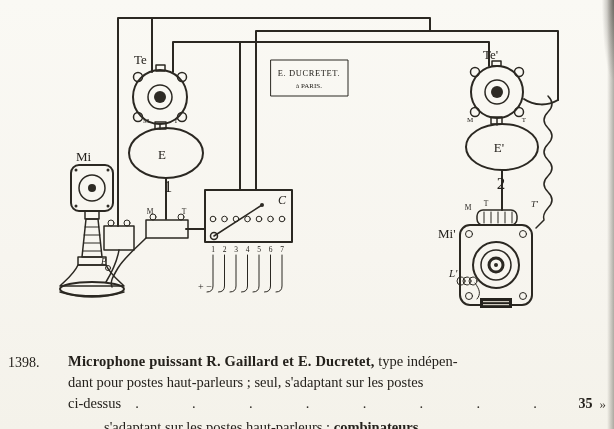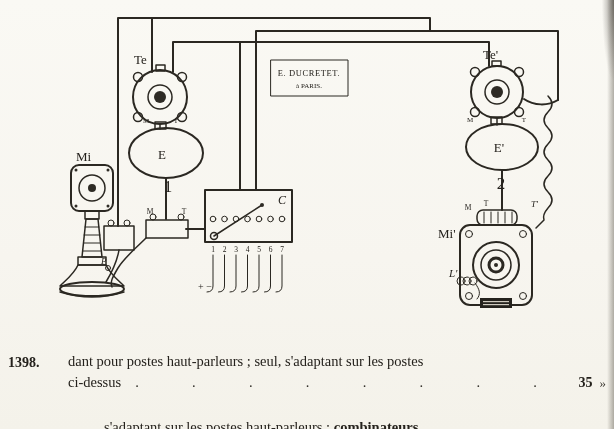--- a/index.html
+++ b/index.html
@@ -27,21 +27,21 @@
   .caption {
     position:absolute; left:0; top:317px; width:614px; text-align:center;
     font-size:13.5px; letter-spacing:.5px; color:#2b2923;
   }
   .caption sup { font-size:9px; }
   .entry {
     position:absolute; left:8px; top:351px; width:598px;
     font-size:14.5px; line-height:21px; color:#24211c;
   }
   .entry .body { padding-left:60px; }
-  .entry .num { position:absolute; left:0; top:1px; font-size:14px;font-weight:bold; }
+  .entry .num { position:absolute; left:0; top:1px; font-size:14px; }
   .entry .l1 b { letter-spacing:.2px; }
   .entry .l3 { display:flex; align-items:center; }
   .leaders { flex:1; overflow:hidden; white-space:pre; letter-spacing:2px; word-spacing:20px; margin:0 10px 0 14px; color:#33302a; }
   .price { font-weight:bold; font-size:14px; }
   .cur { margin-left:7px; font-size:13px; color:#3a362f; }
   .cutoff {
     position:absolute; left:104px; top:419px; width:500px; white-space:nowrap;
     font-size:14.5px; color:#24211c;
   }
 </style>
@@ -206,20 +206,21 @@
       <circle class="ln-t" cx="467" cy="281" r="4"></circle>
       <circle class="ln-t" cx="473" cy="281" r="4"></circle>
       <path class="ln-t" d="M475 283 C480 290,481 294,477 299"></path>
     </g>
   </svg>
 
 
   <div class="entry">
     <span class="num">1398.</span>
     <div class="body">
+      <div class="l1"><b>Microphone puissant R. Gaillard et E. Ducretet,</b><span> type indépen-</span></div>
       <div class="l2">dant pour postes haut-parleurs ; seul, s'adaptant sur les postes</div>
       <div class="l3">
         <span>ci-dessus</span>
         <span class="leaders">.  .  .  .  .  .  .  .  .  .  .  .  .</span>
         <span class="price">35</span>
         <span class="cur">»</span>
       </div>
     </div>
   </div>
 

